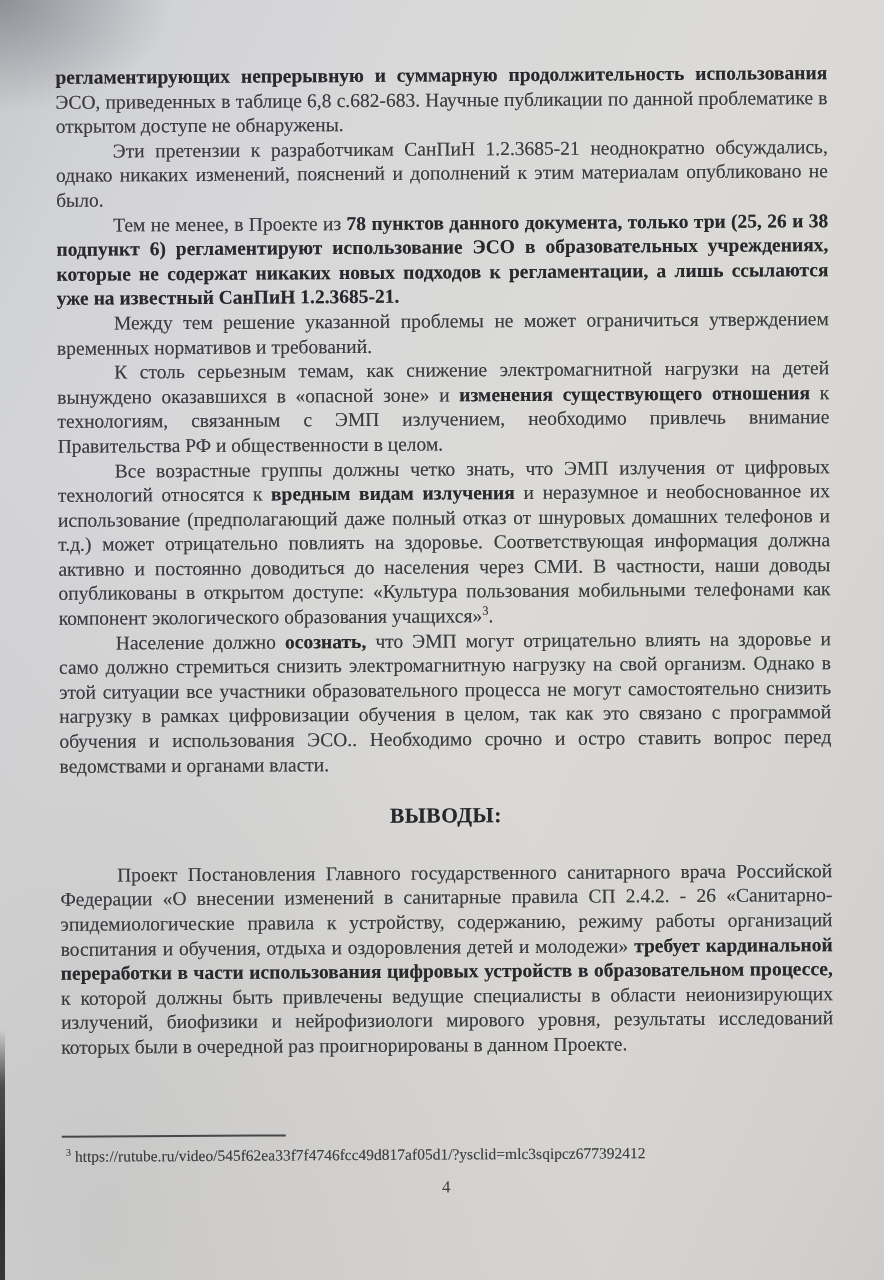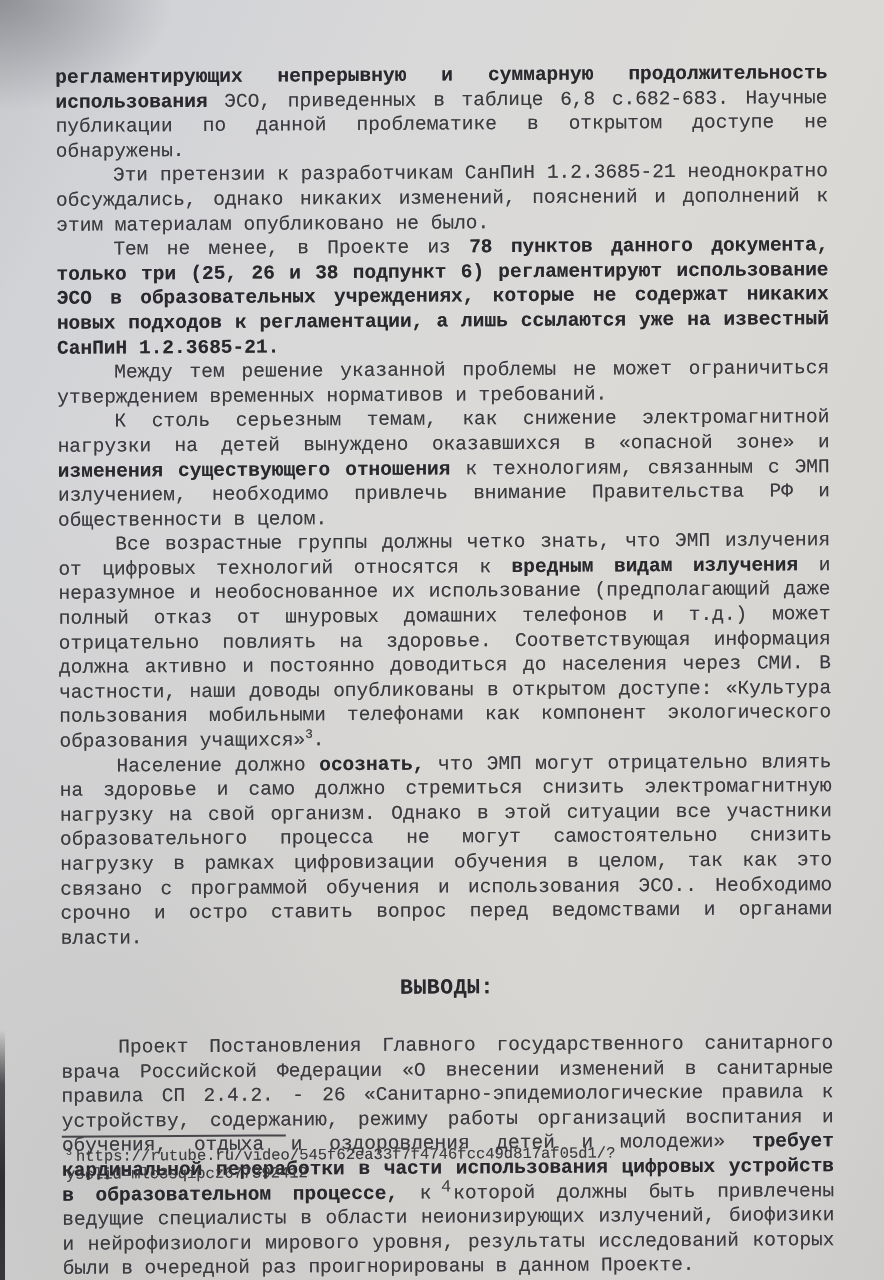--- a/index.html
+++ b/index.html
@@ -7,21 +7,20 @@
     width:884px;height:1280px;overflow:hidden;position:relative;
     font-family:"Liberation Serif","DejaVu Serif",serif;
     background:#d6d5d4;
   }
   
   .photo{
     position:absolute;inset:0;
     background:
       radial-gradient(ellipse at 12% 96%, rgba(120,120,125,0.18), rgba(0,0,0,0) 45%),
       linear-gradient(115deg,#c6c8cc 0%,#d1d2d6 10%,#d8d8d9 28%,#dbdad7 52%,#d8d6d3 72%,#d1d0cf 92%,#cccbca 100%);
-    font-family: Liberation Mono, monospace;
   }
   .corner-tl{
     position:absolute;left:0;top:0;width:170px;height:110px;pointer-events:none;
     background:radial-gradient(ellipse at 0% 0%, rgba(52,54,62,0.38), rgba(52,54,62,0) 72%);
   }
   .edge-left-bottom{
     position:absolute;left:0;top:1030px;width:5px;height:250px;pointer-events:none;
     background:linear-gradient(to bottom, rgba(35,36,40,0) 0%, rgba(35,36,40,0.75) 22%, rgba(28,29,33,0.9) 60%, rgba(28,29,33,0.85) 100%);
   }
   .tilt{

